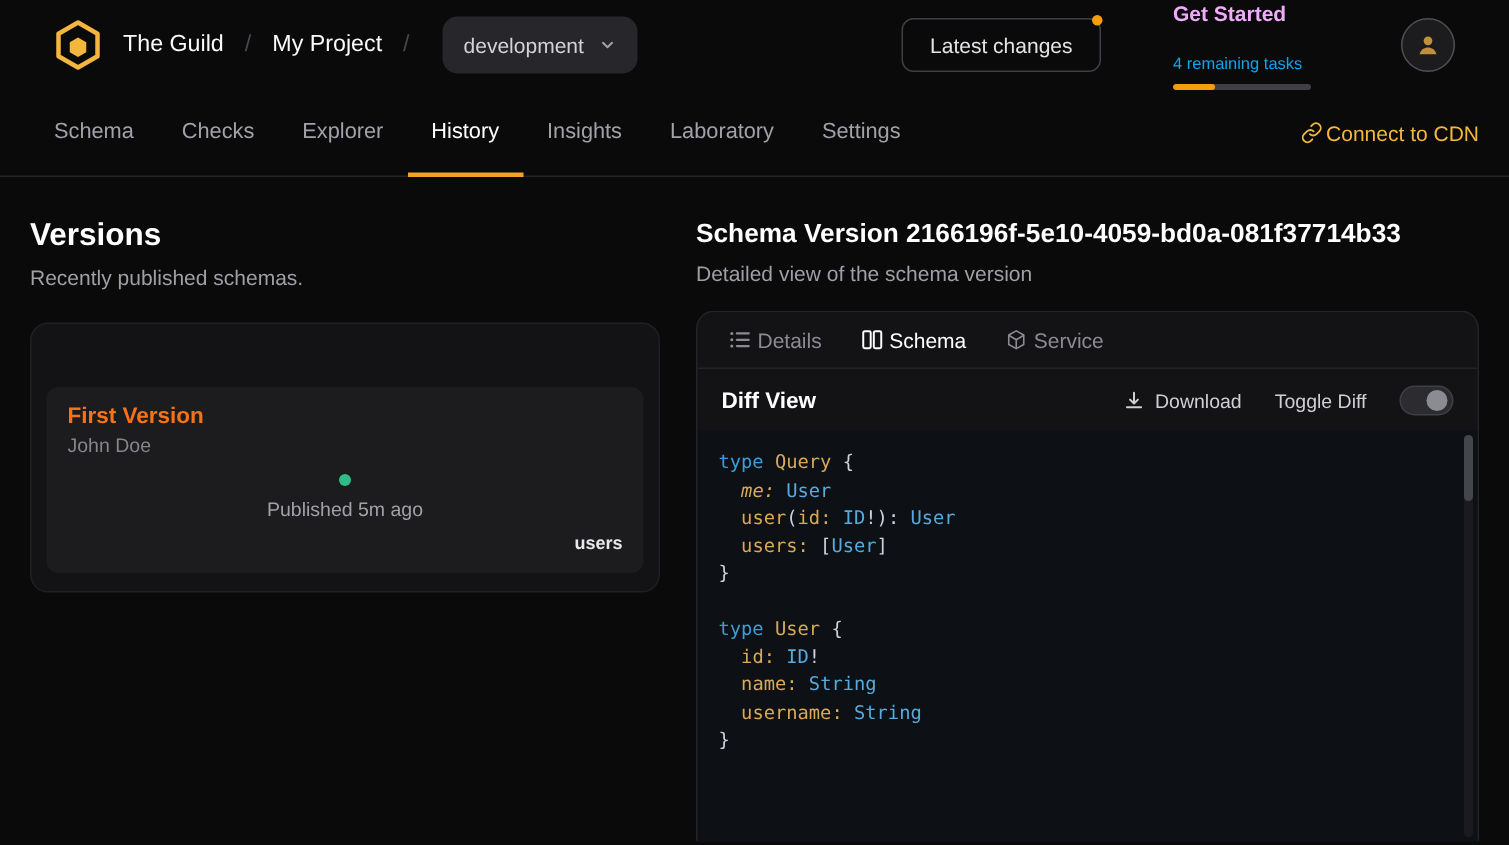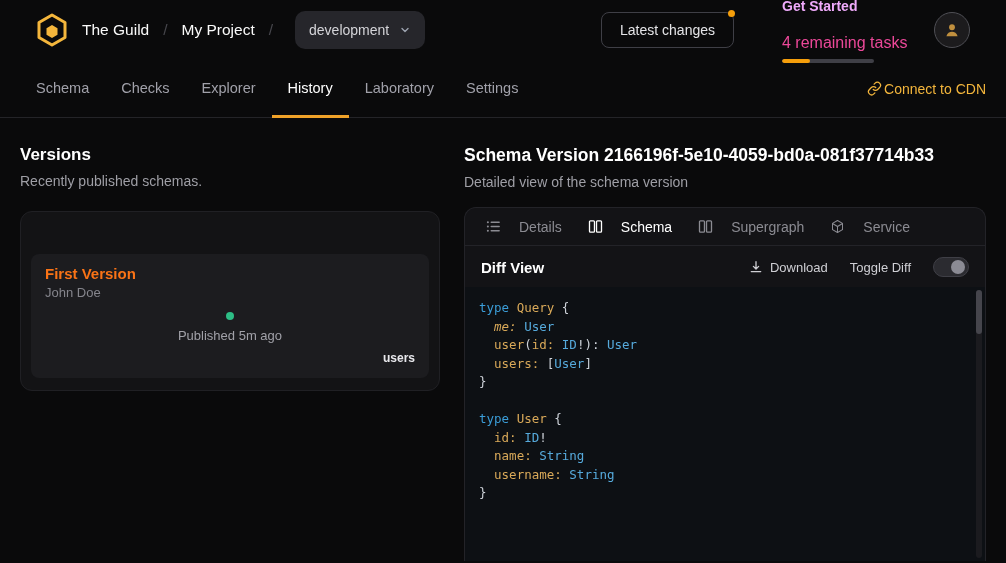--- a/index.html
+++ b/index.html
@@ -24,59 +24,59 @@
   }
   .spacer { flex:1; }
   .latest-btn {
     position:relative; background:transparent; border:1px solid #3f3f46;
     border-radius:8px; padding:9px 18px; color:#e4e4e7; font-size:14px;
     cursor:pointer; font-family:inherit;
   }
   .notif-dot { position:absolute; top:-3px; right:-2px; width:7px; height:7px; border-radius:50%; background:#f59e0b; }
   .get-started { margin-left:48px; width:100px; cursor:pointer; }
   .gs-title { font-size:14px; font-weight:700; color:#f0abfc; }
-  .gs-sub { font-size:16px; color:#ec4899; margin-top:20px; white-space:nowrap; }
+  .gs-sub { font-size:11px; color:#0ea5e9; margin-top:20px; white-space:nowrap; }
   .gs-bar { margin-top:7px; width:92px; height:4px; border-radius:2px; background:#3f3f46; overflow:hidden; }
   .gs-fill { height:100%; width:0; background:#f59e0b; border-radius:2px; }
   .avatar {
     margin-left:52px; width:36px; height:36px; border-radius:50%;
     background:#1c1b1d; border:1px solid #4f4f55;
     display:flex; align-items:center; justify-content:center; cursor:pointer; flex-shrink:0;
   }
 
   
   .tabs-bar { display:flex; align-items:stretch; height:58px; padding:0 20px; border-bottom:1px solid #242428; }
   .tab {
     display:flex; align-items:center; padding:0 16px; font-size:14.5px;
     color:#a1a1aa; cursor:pointer; border-bottom:3px solid transparent; margin-bottom:-1px;
   }
   .tab.active { color:#ffffff; border-bottom-color:#f0a229; font-weight:500; }
   .cdn-link { margin-left:auto; display:flex; align-items:center; gap:2px; color:#f4b63c; font-size:14px; cursor:pointer; }
 
   
   .content { display:grid; grid-template-columns:420px 1fr; gap:24px; padding:0 20px; }
-  .col-title { font-size:17px; font-weight:700; color:#fff; margin-top:27px; }
+  .col-title { font-size:21px; font-weight:700; color:#fff; margin-top:27px; }
   .col-title.small { font-size:17.5px; }
   .col-sub { font-size:14px; color:#9f9fa6; margin-top:8px; }
 
   
   .versions-card { margin-top:22px; background:#131315; border:1px solid #202024; border-radius:12px; padding:42px 10px 12px; }
   .version-item { background:#1c1c1f; border-radius:8px; padding:11px 14px 13px; cursor:pointer; }
   .v-name { font-size:15px; font-weight:600; color:#f97316; }
   .v-author { font-size:13px; color:#85858c; margin-top:3px; }
   .v-row { display:flex; align-items:center; gap:8px; margin-top:12px;flex-direction:column; }
   .dot-green { width:8px; height:8px; border-radius:50%; background:#2dbd85; }
   .v-status { font-size:13px; color:#a1a1a8; }
   .v-service { margin-left:auto; font-size:12px; font-weight:700; color:#e8e8ec; }
 
   
   .panel { margin-top:17px; background:#131316; border:1px solid #232328; border-bottom:none;
            border-radius:12px 12px 0 0; height:354px; display:flex; flex-direction:column; overflow:hidden; }
   .panel-tabs { display:flex; align-items:stretch; height:38px; border-bottom:1px solid #232328; padding:0 8px; flex-shrink:0; }
-  .ptab { display:flex; align-items:center; gap:18px; padding:0 13px; font-size:14px; color:#8b8b92; cursor:pointer; }
+  .ptab { display:flex; align-items:center; gap:4px; padding:0 13px; font-size:14px; color:#8b8b92; cursor:pointer; }
   .ptab.active { color:#ffffff; }
   .diff-row { display:flex; align-items:center; padding:11px 16px 10px; flex-shrink:0; }
   .diff-title { font-size:15px; font-weight:700; color:#fff; }
   .diff-actions { margin-left:auto; display:flex; align-items:center; gap:22px; }
   .download-btn { display:flex; align-items:center; gap:7px; background:none; border:none; color:#cfcfd4; font-size:13px; cursor:pointer; font-family:inherit; }
   .toggle-label { font-size:13px; color:#cfcfd4; }
   .switch { position:relative; width:36px; height:20px; border-radius:10px; background:#2b2b30; border:1px solid #3f3f46; cursor:pointer; flex-shrink:0; }
   .switch .knob { position:absolute; top:2px; left:3px; width:14px; height:14px; border-radius:50%; background:#8b8b94; }
   .switch.on .knob { left:auto; right:3px; }
 
@@ -135,20 +135,21 @@
         </svg>
       </span>
     </div>
   </header>
 
   <nav class="tabs-bar">
     <div class="tab">Schema</div>
     <div class="tab">Checks</div>
     <div class="tab">Explorer</div>
     <div class="tab active">History</div>
+    <div class="tab">Insights</div>
     <div class="tab">Laboratory</div>
     <div class="tab">Settings</div>
     <a class="cdn-link">
       <span>
         <svg width="15" height="15" viewBox="0 0 24 24" fill="none" stroke="#f4b63c" stroke-width="2" stroke-linecap="round" stroke-linejoin="round">
           <path d="M10 13.5a5 5 0 0 0 7.1 0l3-3a5 5 0 0 0-7.1-7.1l-1.6 1.6"></path>
           <path d="M14 10.5a5 5 0 0 0-7.1 0l-3 3a5 5 0 0 0 7.1 7.1l1.6-1.6"></path>
         </svg>
       </span>
       <span>Connect to CDN</span>
@@ -189,29 +190,20 @@
             <span>Details</span>
           </div>
           <div class="ptab active">
             <span>
               <svg width="15" height="15" viewBox="0 0 16 16" fill="none" stroke="currentColor" stroke-width="1.4">
                 <rect x="1.6" y="2" width="5.3" height="12" rx="1"></rect>
                 <rect x="9.1" y="2" width="5.3" height="12" rx="1"></rect>
               </svg>
             </span>
             <span>Schema</span>
-          </div>
-          <div class="ptab">
-            <span>
-              <svg width="15" height="15" viewBox="0 0 16 16" fill="none" stroke="currentColor" stroke-width="1.4">
-                <rect x="1.6" y="2" width="5.3" height="12" rx="1"></rect>
-                <rect x="9.1" y="2" width="5.3" height="12" rx="1"></rect>
-              </svg>
-            </span>
-            <span>Supergraph</span>
           </div>
           <div class="ptab">
             <span>
               <svg width="15" height="15" viewBox="0 0 24 24" fill="none" stroke="currentColor" stroke-width="1.7" stroke-linejoin="round">
                 <path d="M12 2.5l8 4.5v10l-8 4.5-8-4.5V7z"></path>
                 <path d="M12 12L4 7.2M12 12l8-4.8M12 12v9.3"></path>
               </svg>
             </span>
             <span>Service</span>
           </div>

